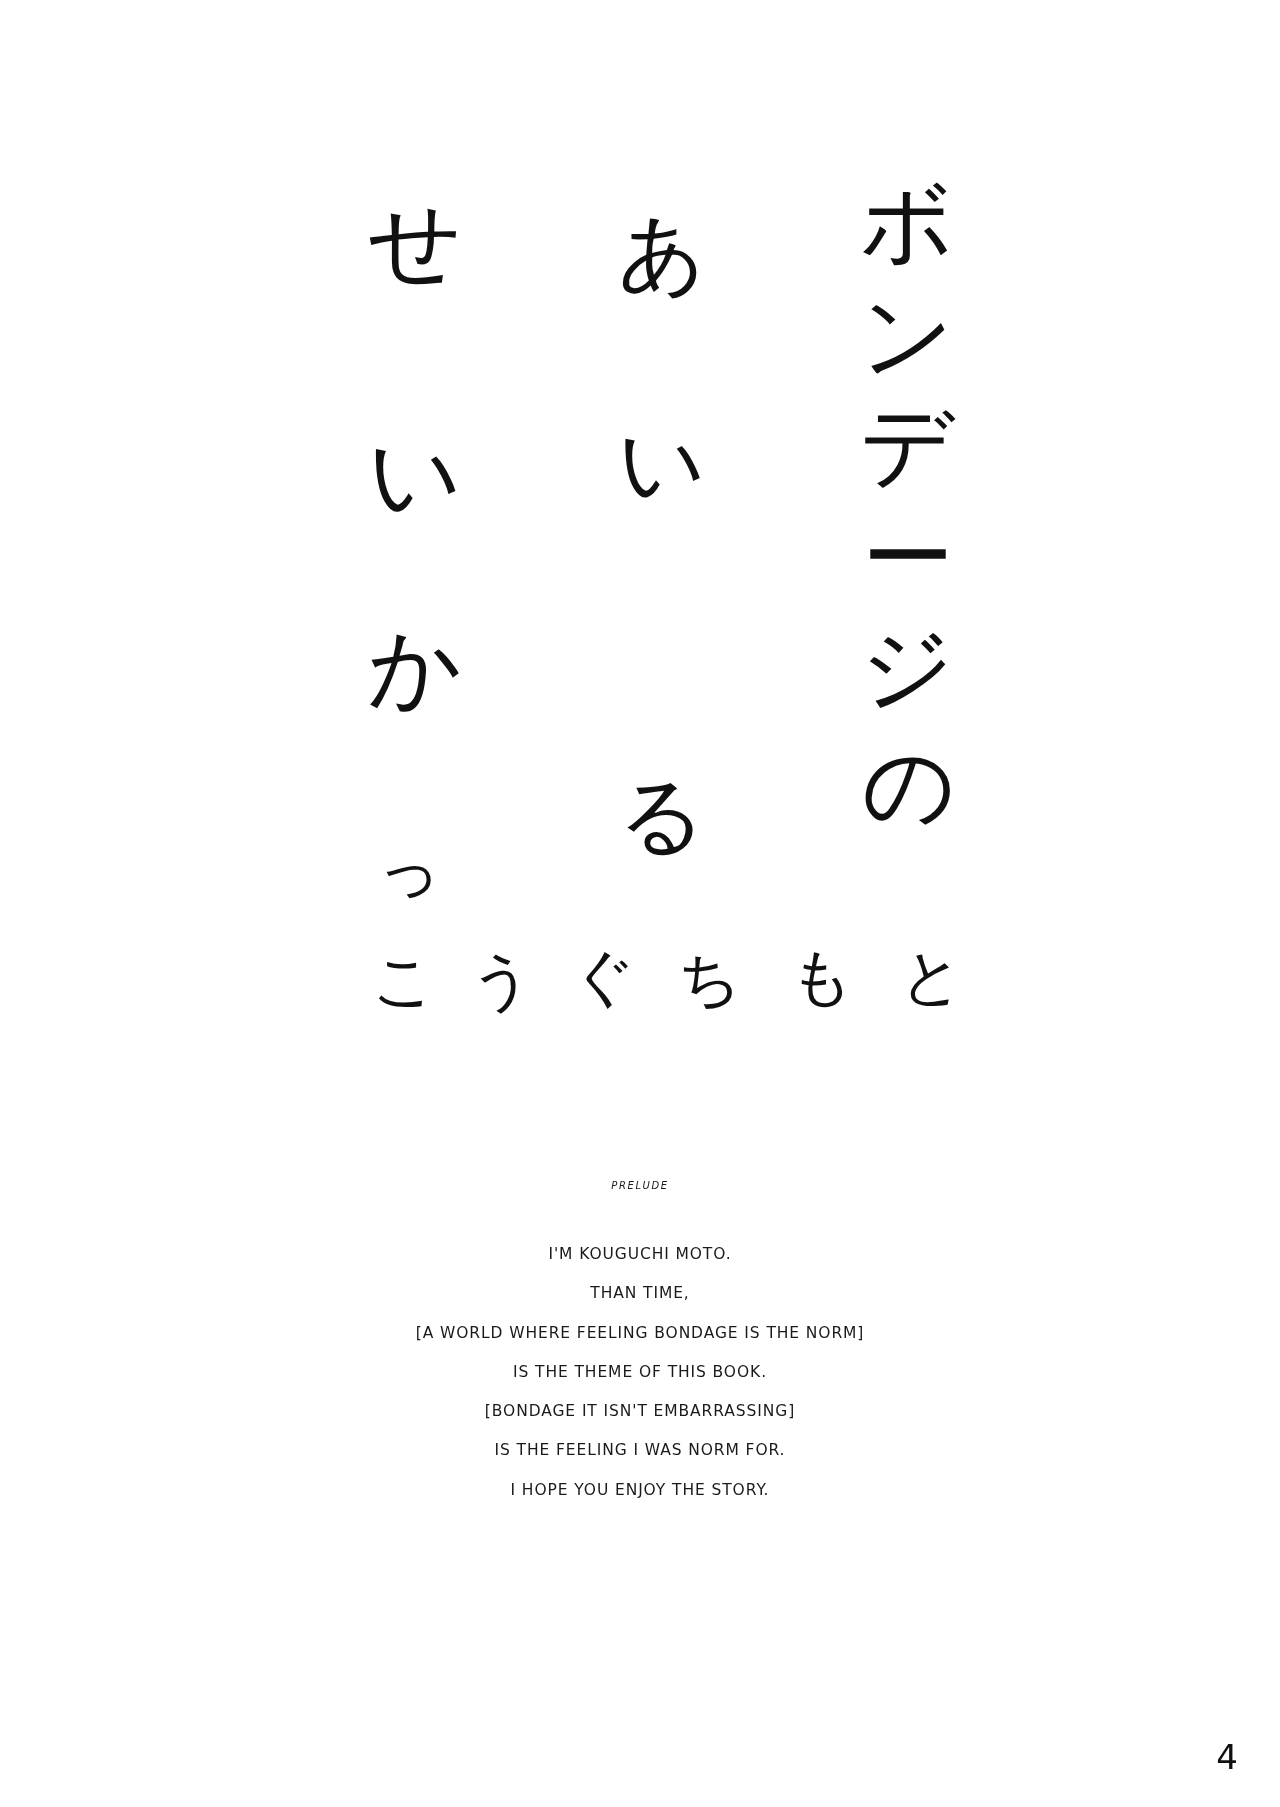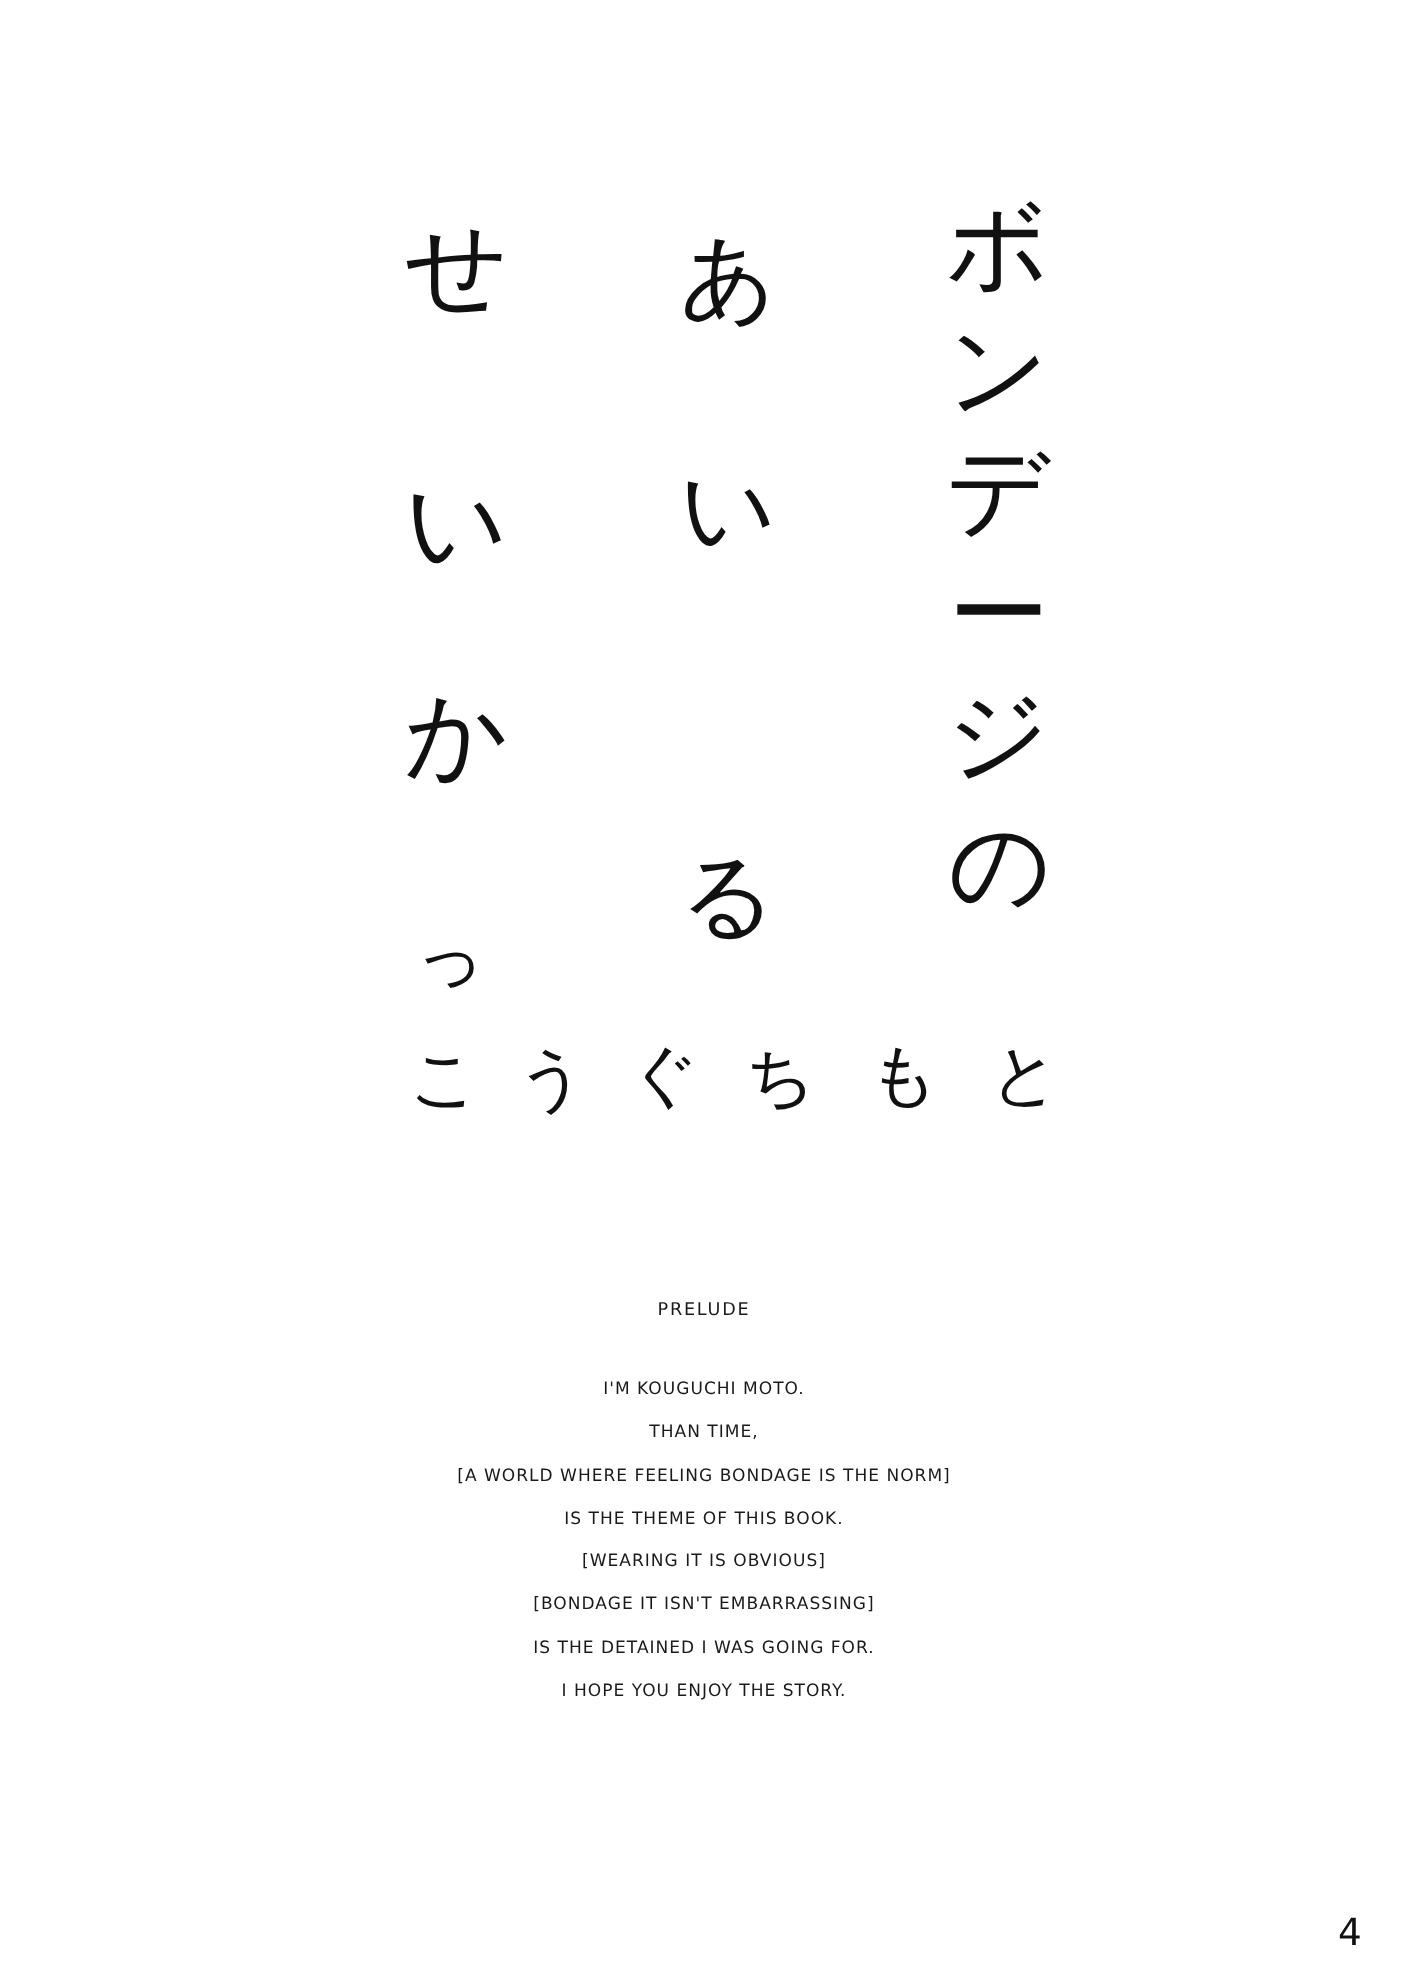--- a/index.html
+++ b/index.html
@@ -50,22 +50,23 @@
     top: 1180px;
     width: 1280px;
     text-align: center;
     font-family: "DejaVu Sans", sans-serif;
     font-size: 15.5px;
     letter-spacing: 0.9px;
     color: #1a1a1a;
   }
   .prelude-heading {
     margin: 0 0 52px 0;
-    font-size: 16px;
+    font-size: 10px;
     letter-spacing: 1.6px;
+    font-style: italic;
   }
   .prelude-line {
     margin: 16px 0 14px 0;
     line-height: 1.5;
   }
 
   
   .page-number {
     position: absolute;
     right: 42px;
@@ -103,19 +104,18 @@
   <span class="jp col-c jp-small" style="left:790px; top:946px;">も</span>
   <span class="jp col-c jp-small" style="left:900px; top:946px;">と</span>
 </div>
 
 <div class="prelude">
   <p class="prelude-heading">PRELUDE</p>
   <p class="prelude-line">I'M KOUGUCHI MOTO.</p>
   <p class="prelude-line">THAN TIME,</p>
   <p class="prelude-line">[A WORLD WHERE FEELING BONDAGE IS THE NORM]</p>
   <p class="prelude-line">IS THE THEME OF THIS BOOK.</p>
-  <p class="prelude-line">[WEARING IT IS OBVIOUS]</p>
   <p class="prelude-line">[BONDAGE IT ISN'T EMBARRASSING]</p>
-  <p class="prelude-line">IS THE DETAINED I WAS GOING FOR.</p>
+  <p class="prelude-line">IS THE FEELING I WAS NORM FOR.</p>
   <p class="prelude-line">I HOPE YOU ENJOY THE STORY.</p>
 </div>
 
 <div class="page-number">4</div>
 
 </body></html>

